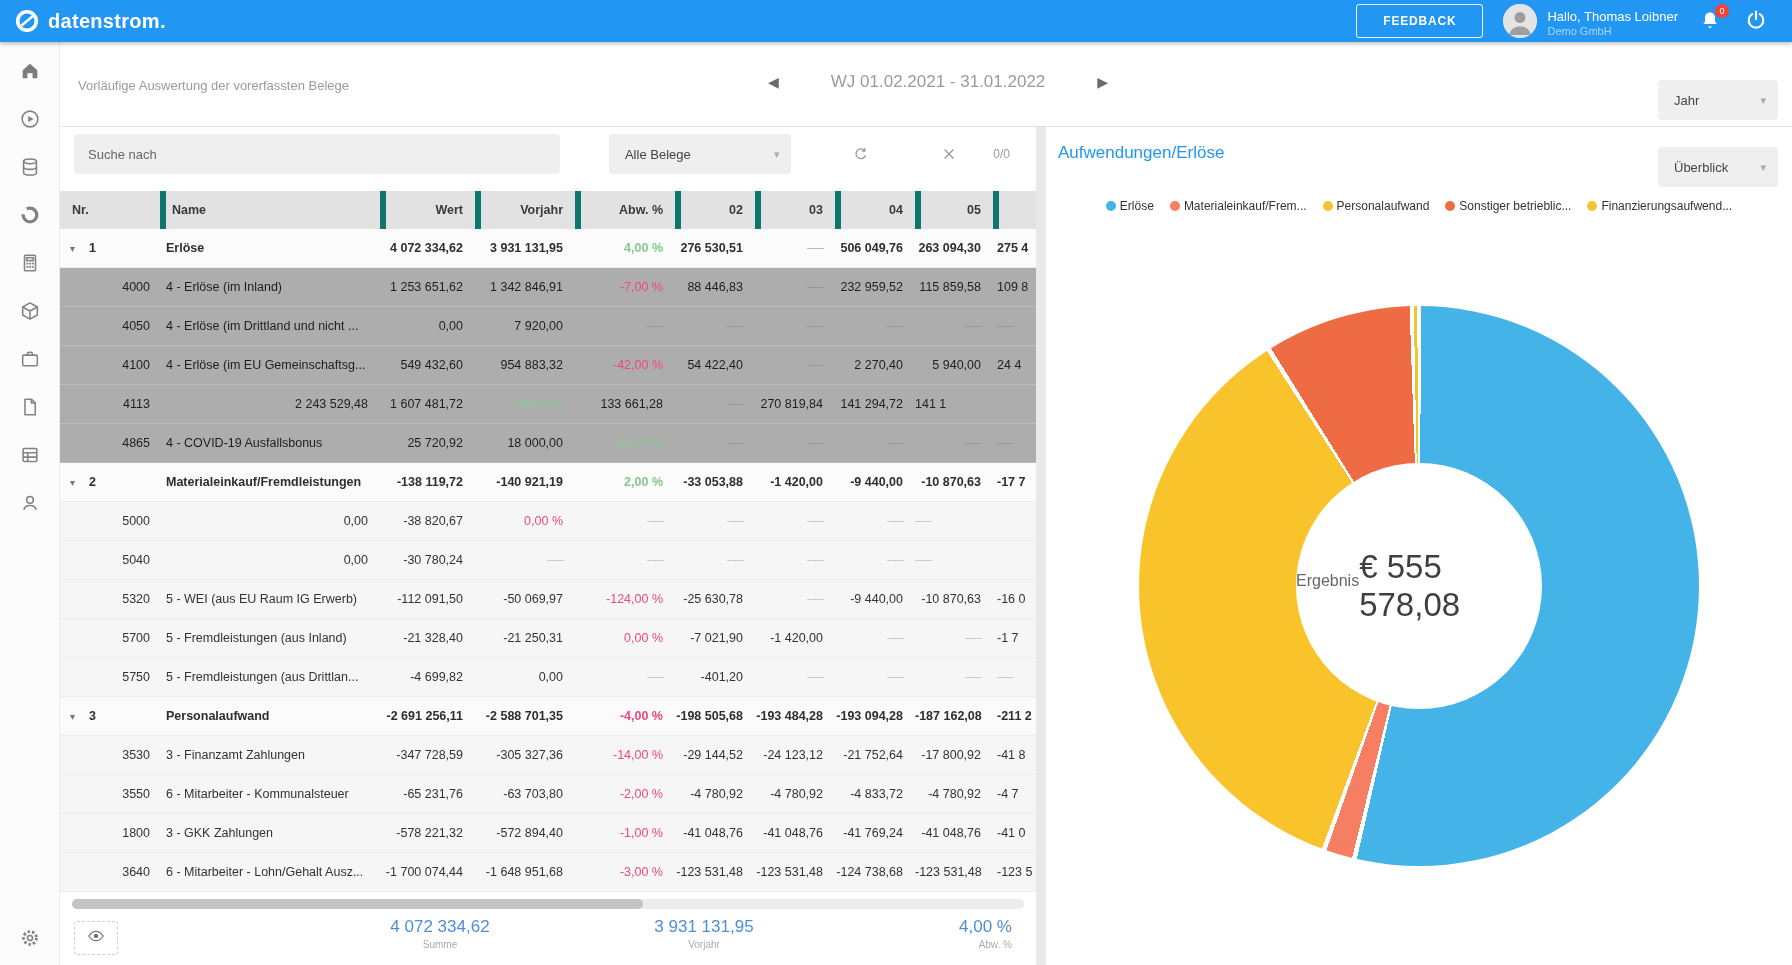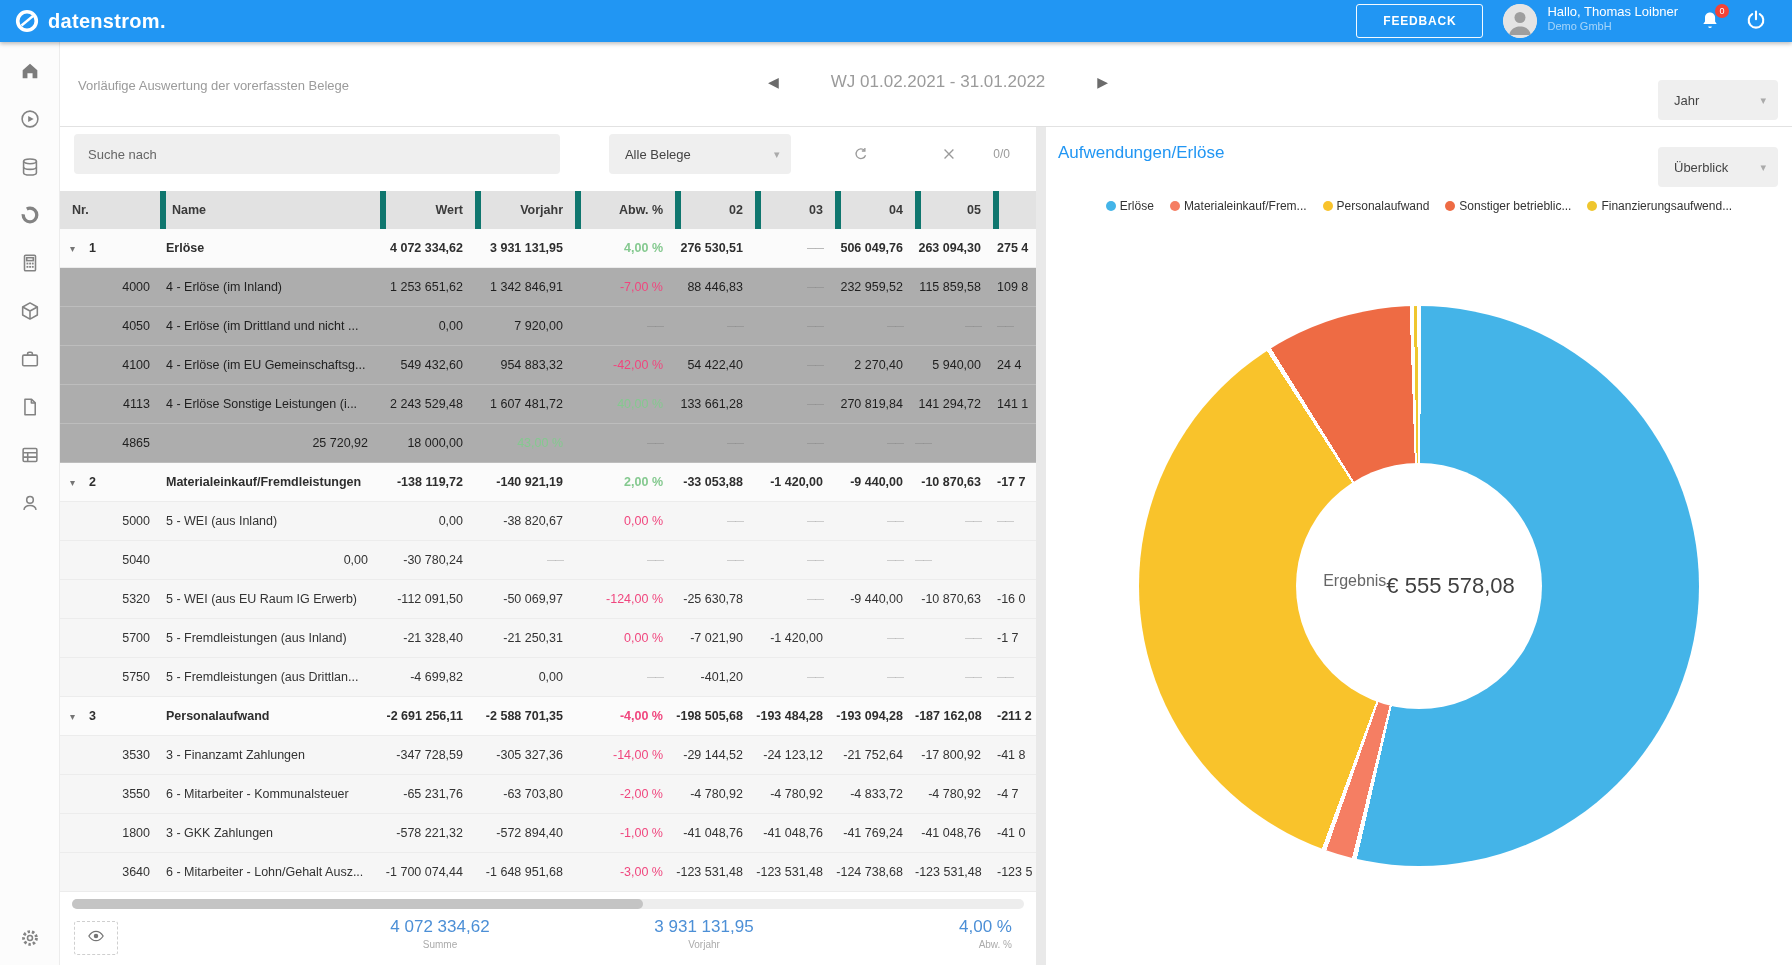--- a/index.html
+++ b/index.html
@@ -7,21 +7,21 @@
   *{box-sizing:border-box;}
 
   
   .topbar{position:absolute;left:0;top:0;width:1792px;height:42px;background:#2196F3;
     display:flex;align-items:center;box-shadow:0 2px 4px rgba(0,0,0,.25);z-index:10;}
   .logo{margin-left:14px;display:flex;align-items:center;}
   .brand{color:#fff;font-size:20px;font-weight:bold;margin-left:8px;letter-spacing:.3px;}
   .tb-right{margin-left:auto;display:flex;align-items:center;gap:20px;margin-right:22px;}
   .feedback{border:1px solid rgba(255,255,255,.95);border-radius:3px;color:#fff;
     font-size:12px;font-weight:bold;letter-spacing:.8px;padding:9px 26px;cursor:pointer;background:transparent;}
-  .userblk{display:flex;align-items:flex-start;gap:10px;cursor:pointer;}
+  .userblk{display:flex;align-items:flex-end;gap:10px;cursor:pointer;}
   .avatar{width:34px;height:34px;border-radius:50%;overflow:hidden;background:#E4E4E4;}
   .uname{color:#fff;font-size:13px;line-height:16px;}
   .ucomp{color:rgba(255,255,255,.6);font-size:11px;line-height:13px;}
   .bellwrap{position:relative;cursor:pointer;width:26px;height:26px;}
   .badge{position:absolute;top:-4px;right:-5px;background:#F44336;color:#fff;border-radius:50%;
     width:14px;height:14px;font-size:9px;line-height:14px;text-align:center;}
   .power{cursor:pointer;width:26px;height:26px;}
 
   
   .sidebar{position:absolute;left:0;top:42px;bottom:0;width:60px;background:#FCFCFC;
@@ -106,21 +106,21 @@
   .rp-title{position:absolute;left:12px;top:16px;font-size:17px;color:#2196F3;}
   .rp-select{position:absolute;right:14px;top:20px;width:120px;}
   .legend{position:absolute;left:0;right:0;top:72px;display:flex;justify-content:center;
     gap:16px;align-items:center;font-size:12px;color:#333;}
   .leg{display:flex;align-items:center;gap:4px;cursor:pointer;white-space:nowrap;}
   .dot{width:10px;height:10px;border-radius:50%;flex:none;}
   .donut{position:absolute;left:93px;top:179px;width:560px;height:560px;border-radius:50%;cursor:pointer;}
   .hole{position:absolute;left:50%;top:50%;width:246px;height:246px;margin:-123px 0 0 -123px;
     background:#fff;border-radius:50%;display:flex;align-items:center;justify-content:center;}
   .erg-lab{font-size:16px;color:#666;margin-bottom:10px;}
-  .erg-val{font-size:22px;color:#3F3F3F;}
+  .erg-val{font-size:33px;color:#3F3F3F;}
 </style>
 </head>
 <body>
 
 <div class="topbar">
   <div class="logo">
     <svg width="26" height="26" viewBox="0 0 26 26">
       <circle cx="13" cy="13" r="9.3" stroke="#fff" stroke-width="3.6" fill="none"></circle>
       <path d="M7.5 17.5 19 8" stroke="#fff" stroke-width="2.4"></path>
     </svg>
@@ -299,32 +299,32 @@
           <div class="c num">954 883,32</div>
           <div class="c num neg">-42,00 %</div>
           <div class="c num">54 422,40</div>
           <div class="c num dash">——</div>
           <div class="c num">2 270,40</div>
           <div class="c num">5 940,00</div>
           <div class="c ">24 4</div>
         </div>
         <div class="trow cols dark">
           <div class="c cnr">4113</div>
-          <div class="c cname">4 - Erlöse Sonstige Leistungen (i...</div>
           <div class="c num">2 243 529,48</div>
           <div class="c num">1 607 481,72</div>
           <div class="c num pos">40,00 %</div>
           <div class="c num">133 661,28</div>
           <div class="c num dash">——</div>
           <div class="c num">270 819,84</div>
           <div class="c num">141 294,72</div>
           <div class="c ">141 1</div>
         </div>
         <div class="trow cols dark">
           <div class="c cnr">4865</div>
+          <div class="c cname">4 - COVID-19 Ausfallsbonus</div>
           <div class="c num">25 720,92</div>
           <div class="c num">18 000,00</div>
           <div class="c num pos">43,00 %</div>
           <div class="c num dash">——</div>
           <div class="c num dash">——</div>
           <div class="c num dash">——</div>
           <div class="c num dash">——</div>
           <div class="c dash">——</div>
         </div>
         <div class="trow cols group">
@@ -334,21 +334,20 @@
           <div class="c num">-140 921,19</div>
           <div class="c num pos">2,00 %</div>
           <div class="c num">-33 053,88</div>
           <div class="c num">-1 420,00</div>
           <div class="c num">-9 440,00</div>
           <div class="c num">-10 870,63</div>
           <div class="c ">-17 7</div>
         </div>
         <div class="trow cols light">
           <div class="c cnr">5000</div>
-          <div class="c cname">5 - WEI (aus Inland)</div>
           <div class="c num">0,00</div>
           <div class="c num">-38 820,67</div>
           <div class="c num neg">0,00 %</div>
           <div class="c num dash">——</div>
           <div class="c num dash">——</div>
           <div class="c num dash">——</div>
           <div class="c num dash">——</div>
           <div class="c dash">——</div>
         </div>
         <div class="trow cols light">

